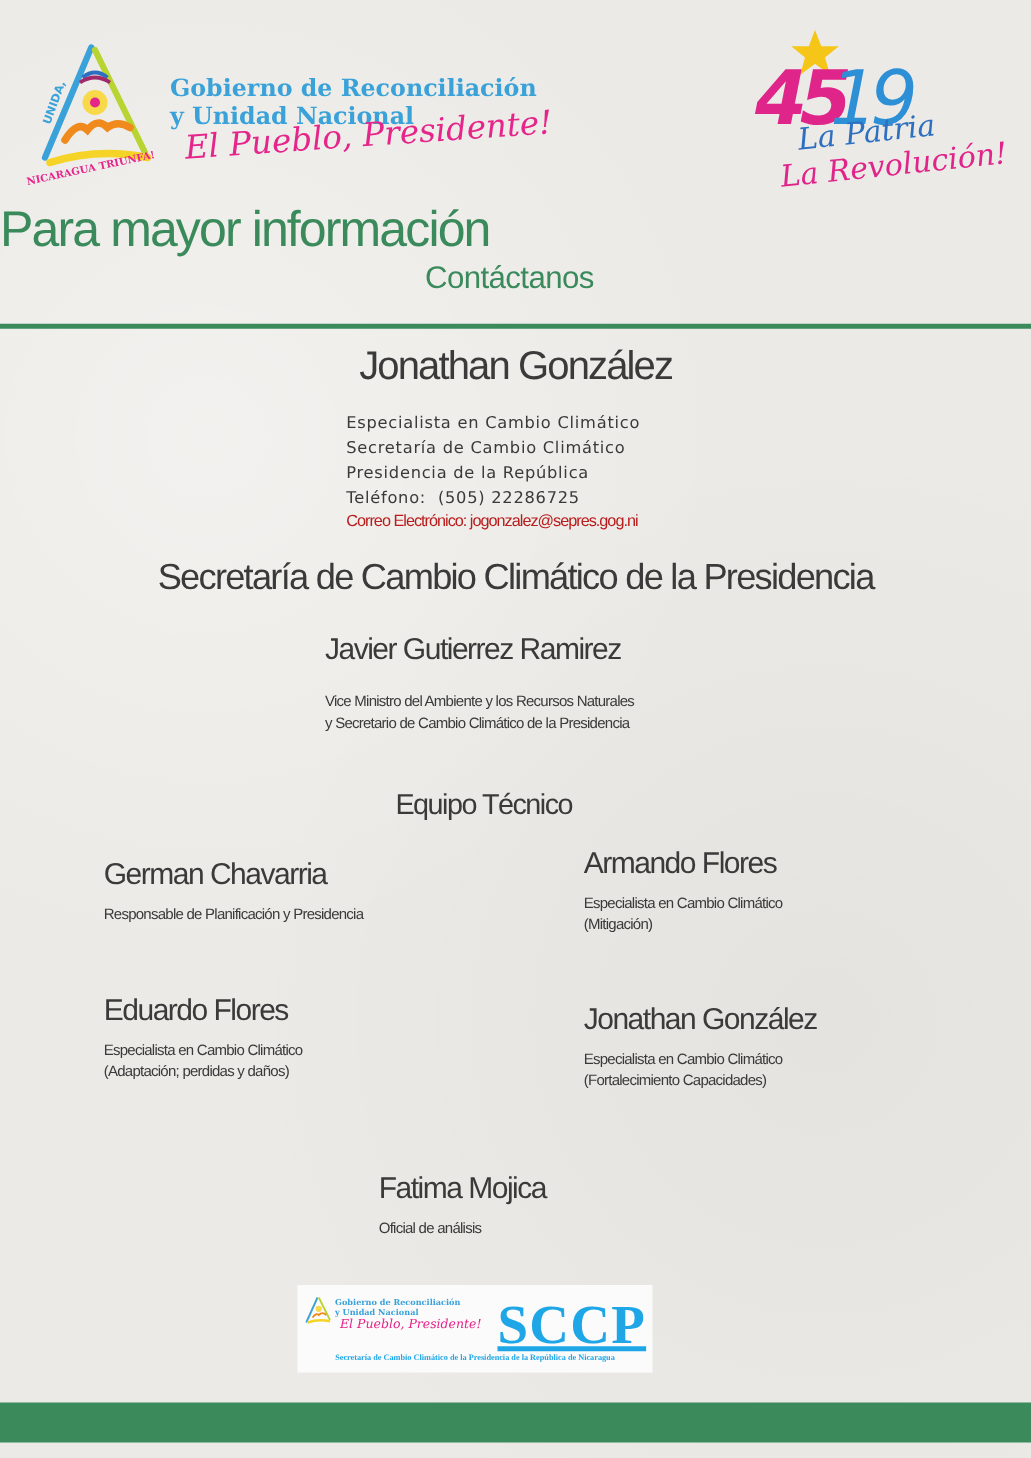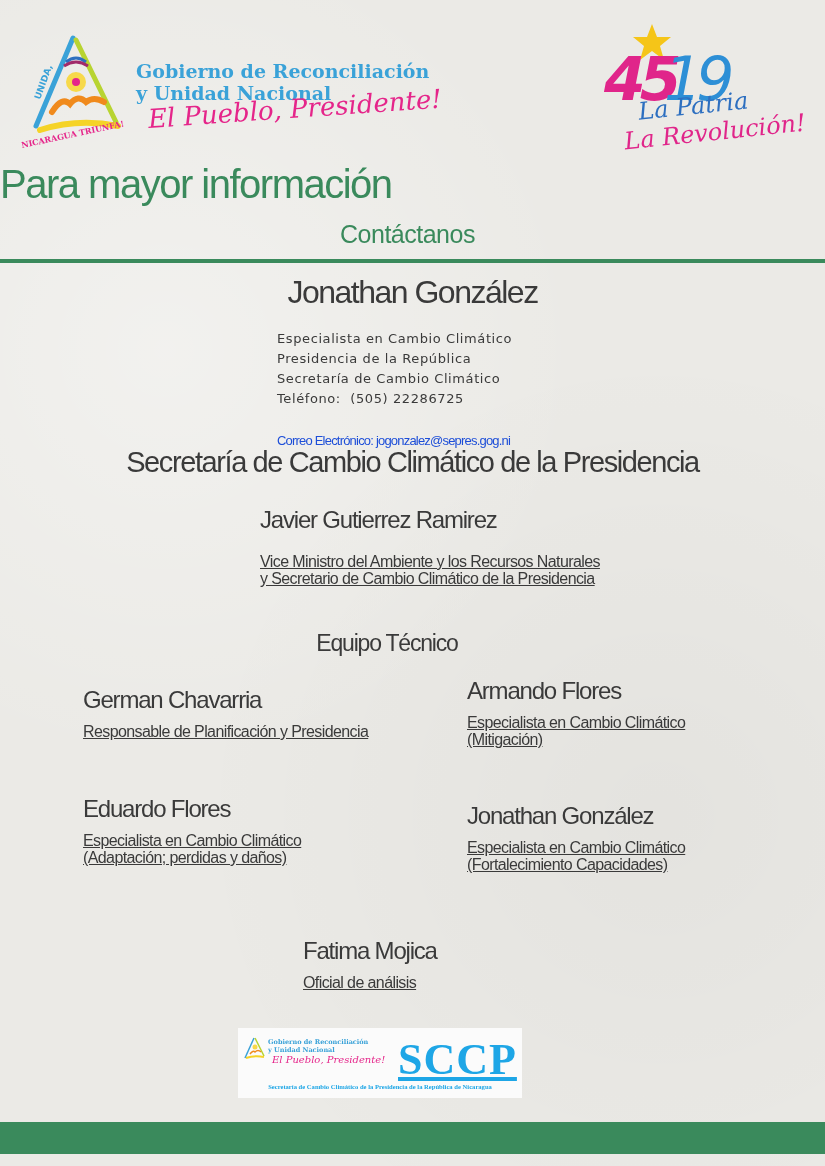--- a/index.html
+++ b/index.html
@@ -32,31 +32,31 @@
     color: #e5258a; font-size: 26px; transform: rotate(-4deg);
     transform-origin: left center;
   }
   .num45 { position:absolute; left: 4px; top: 22px; font-family: "DejaVu Sans", sans-serif; font-weight: bold; font-style: italic; font-size: 60px; color: #e0258a; letter-spacing: -6px; }
   .num19 { position:absolute; left: 64px; top: 22px; font-family: "DejaVu Sans", sans-serif; font-weight: normal; font-style: italic; font-size: 60px; color: #2d8fd6; letter-spacing: -6px; }
   .patria { position:absolute; left: 38px; top: 70px; font-family: "DejaVu Serif", serif; font-style: italic; font-size: 24px; color: #2d6fc0; transform: rotate(-6deg); }
   .revol { position:absolute; left: 24px; top: 96px; font-family: "DejaVu Serif", serif; font-style: italic; font-size: 24px; color: #e0258a; transform: rotate(-6deg); white-space: nowrap; }
 
   
   #title { left: 0; width: 825px; top: 162px; font-size: 40px; color: #3a8a5c; letter-spacing: -1.5px; }
-  #subtitle { left: 0; width: 815px; top: 220px; text-align: center; font-size: 25px; color: #3a8a5c; letter-spacing: -0.5px; }
+  #subtitle { left: 0; width: 815px; top: 208px; text-align: center; font-size: 25px; color: #3a8a5c; letter-spacing: -0.5px; }
   #divider { left: 0; top: 259px; width: 825px; height: 4px; background: #3a8a5c; }
 
   .name-xl { font-size: 32px; color: #3a3a3a; letter-spacing: -1.5px; }
   .name-lg { font-size: 24px; color: #3a3a3a; letter-spacing: -1.2px; }
-  .desc { font-size: 16px; color: #3a3a3a; letter-spacing: -0.6px; line-height: 17px; text-decoration: underline; }
+  .desc { font-size: 12px; color: #3a3a3a; letter-spacing: -0.6px; line-height: 17px; }
   .mono-desc { font-family: "DejaVu Sans", sans-serif; font-size: 13px; letter-spacing: 0.6px; line-height: 20px; color: #3a3a3a; }
 
   #contact-name { left: 0; width: 825px; top: 274px; text-align: center; }
   #contact-details { left: 277px; top: 329px; }
-  #contact-email { left: 277px; top: 433px; font-size: 13px; letter-spacing: -0.8px; color: #1d4ed8; }
+  #contact-email { left: 277px; top: 409px; font-size: 13px; letter-spacing: -0.8px; color: #b91c1c; }
 
   #sccp-heading { left: 0; width: 825px; top: 446px; text-align: center; font-size: 29px; letter-spacing: -1.4px; color: #3a3a3a; }
   #vm-name { left: 260px; top: 506px; }
   #vm-desc { left: 260px; top: 553px; }
 
   #team-heading { left: 0; width: 774px; top: 630px; text-align: center; font-size: 23px; letter-spacing: -1.2px; color: #3a3a3a; }
 
   .member { position: absolute; }
   .member .desc { margin-top: 9px; }
 
@@ -101,22 +101,22 @@
   <div class="revol">La Revolución!</div>
 </div>
 
 <div id="title" class="abs">Para mayor información</div>
 <div id="subtitle" class="abs">Contáctanos</div>
 <div id="divider" class="abs"></div>
 
 <div id="contact-name" class="abs name-xl">Jonathan González</div>
 <div id="contact-details" class="abs mono-desc">
   <div>Especialista en Cambio Climático</div>
+  <div>Secretaría de Cambio Climático</div>
   <div>Presidencia de la República</div>
-  <div>Secretaría de Cambio Climático</div>
   <div style="white-space:pre">Teléfono:  (505) 22286725</div>
 </div>
 <div id="contact-email" class="abs">Correo Electrónico: jogonzalez@sepres.gog.ni</div>
 
 <div id="sccp-heading" class="abs">Secretaría de Cambio Climático de la Presidencia</div>
 <div id="vm-name" class="abs name-lg">Javier Gutierrez Ramirez</div>
 <div id="vm-desc" class="abs desc">
   <div>Vice Ministro del Ambiente y los Recursos Naturales</div>
   <div>y Secretario de Cambio Climático de la Presidencia</div>
 </div>

